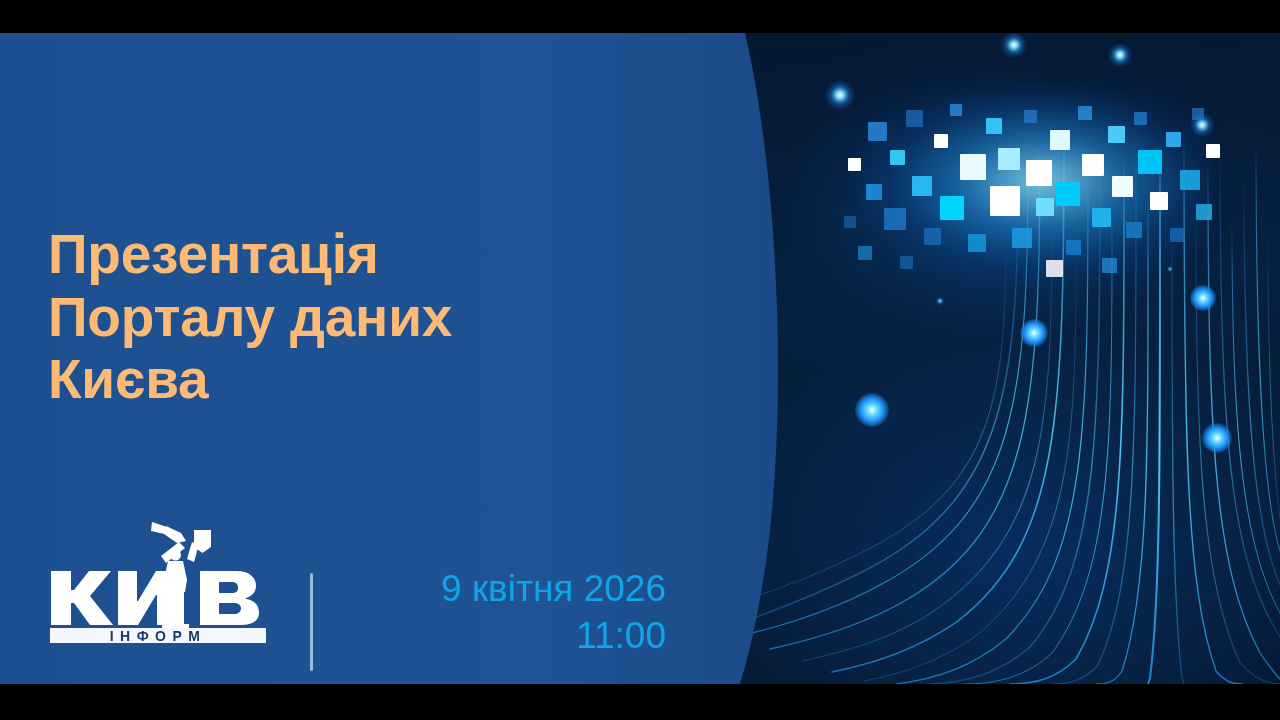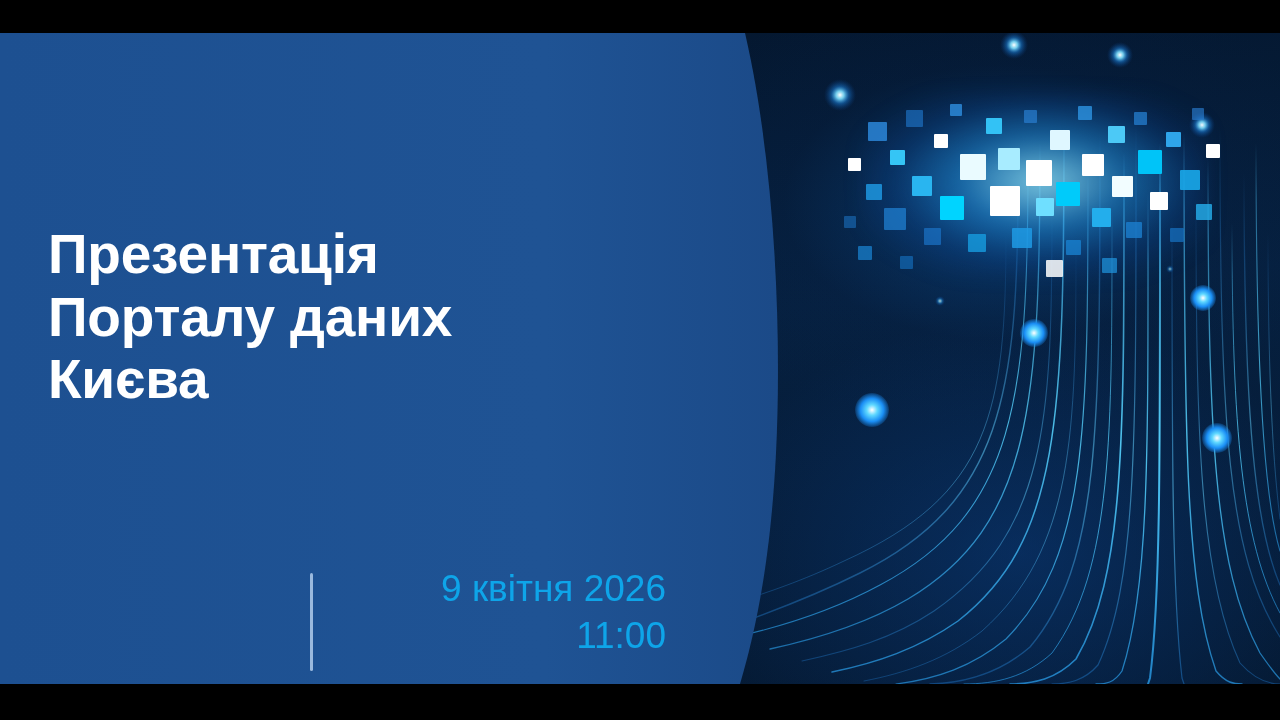--- a/index.html
+++ b/index.html
@@ -109,21 +109,21 @@
     width: 760px;
     height: 651px;
     z-index: 20;
   }
 
   .headline {
     position: absolute;
     left: 48px;
     top: 190px;
     width: 620px;
-    color: #ffffff;
+    color: #fdba74;
     font-size: 55px;
     font-weight: bold;
     line-height: 1.14;
     letter-spacing: -0.2px;
     white-space: pre-line;
   }
 
   
   .footer {
     position: absolute;
@@ -302,20 +302,57 @@
     </div>
 
     <div class="content">
 
       <div class="headline">Презентація
 Порталу даних
 Києва</div>
 
       <div class="footer">
 
+        <div class="logo">
+          <svg width="218" height="125" viewBox="0 0 218 125" xmlns="http://www.w3.org/2000/svg">
+
+            <g fill="#ffffff">
+
+              <path d="M104 4 L122 10 L121 17 L103 13 Z"></path>
+              <path d="M118 8 L133 15 L138 23 L129 25 L116 16 Z"></path>
+
+              <path d="M131 24 L137 30 L118 45 L113 38 Z"></path>
+
+              <path d="M146 12 L163 12 L163 29 L154.5 35 L146 29 Z"></path>
+
+              <path d="M144 24 L151 26 L146 44 L139 41 Z"></path>
+
+              <circle cx="127.5" cy="37" r="5.5"></circle>
+
+              <path d="M120 43 L135 43 L139 62 L137 74 L118 74 L116 62 Z"></path>
+
+              <rect x="119" y="72" width="17" height="46"></rect>
+              <rect x="114" y="106" width="27" height="13"></rect>
+            </g>
+
+            <g fill="#ffffff">
+
+              <path d="M3 53 L23 53 L23 72 L26 72 L41 53 L63 53 L42 78 L65 107 L42 107 L26 85 L23 85 L23 107 L3 107 Z"></path>
+
+              <path d="M70 53 L89 53 L89 83 L90 83 L108 53 L128 53 L128 107 L109 107 L109 77 L108 77 L90 107 L70 107 Z"></path>
+
+              <path d="M152 53 L188 53 C201 53 208 59 208 68 C208 74 204 78 198 80 L198 81 C206 82 211 87 211 95 C211 103 204 107 191 107 L152 107 Z
+                       M171 64 L171 75 L184 75 C188 75 190 73 190 70 C190 66 188 64 184 64 Z
+                       M171 85 L171 96 L186 96 C190 96 193 94 193 90 C193 87 190 85 186 85 Z"></path>
+            </g>
+
+            <rect x="2" y="110" width="216" height="15" fill="#f4f7fb"></rect>
+            <text x="110" y="122.5" font-family="'Liberation Sans', sans-serif" font-size="14" font-weight="bold" fill="#173a6b" letter-spacing="6.5" text-anchor="middle">ІНФОРМ</text>
+          </svg>
+        </div>
 
         <div class="divider"></div>
 
         <div class="datetime">
           <span class="date">9 квітня 2026</span>
           <span class="time">11:00</span>
         </div>
 
       </div>
     </div>

